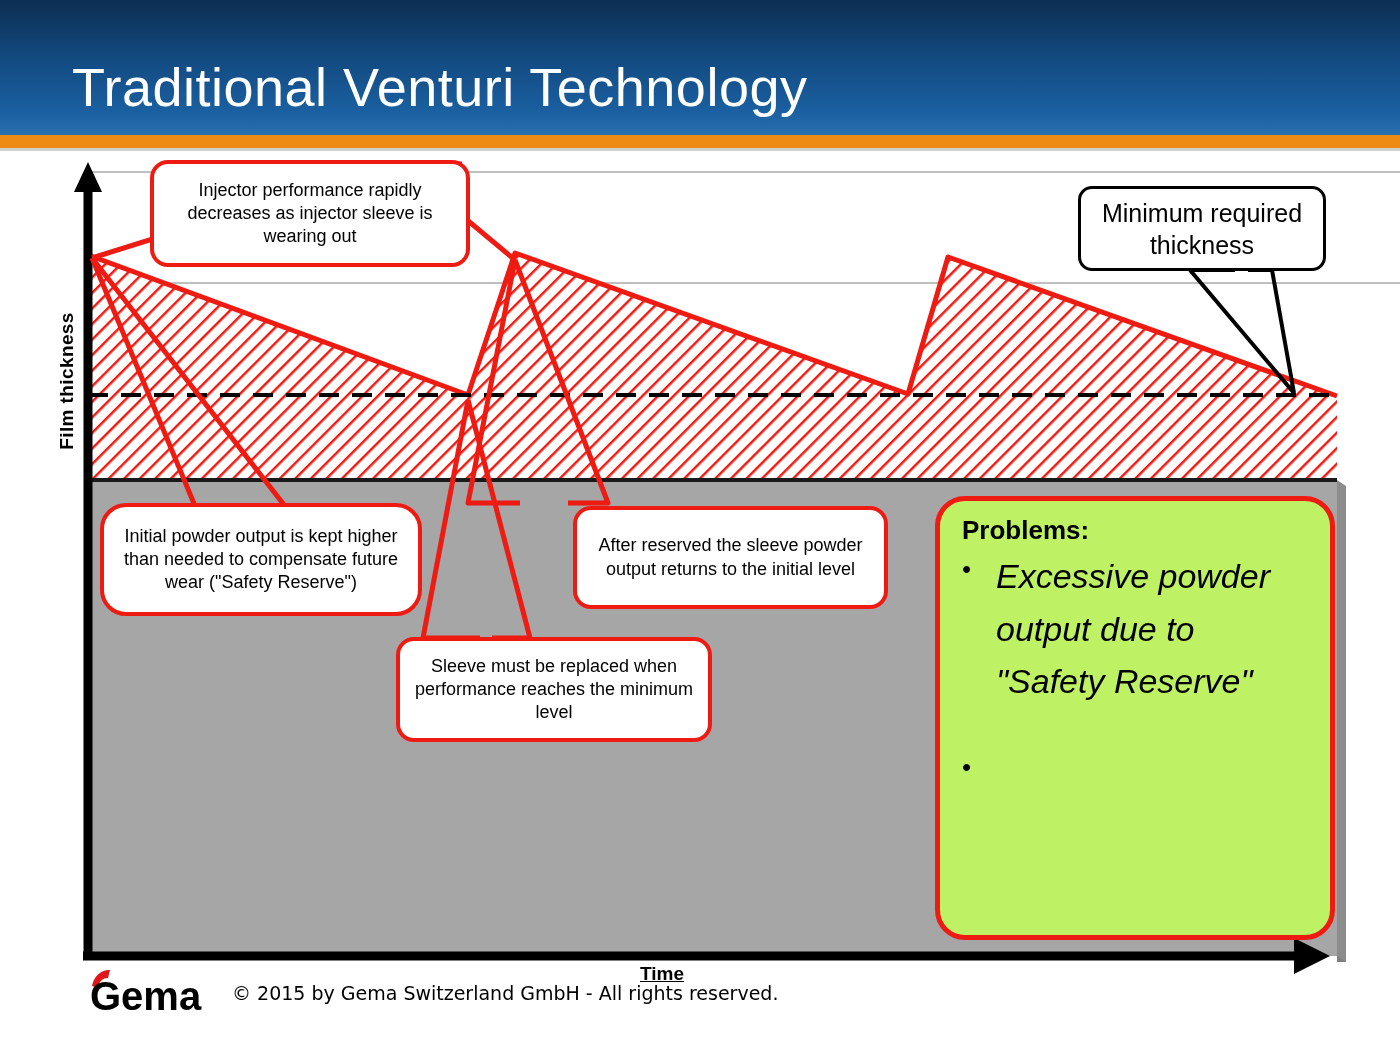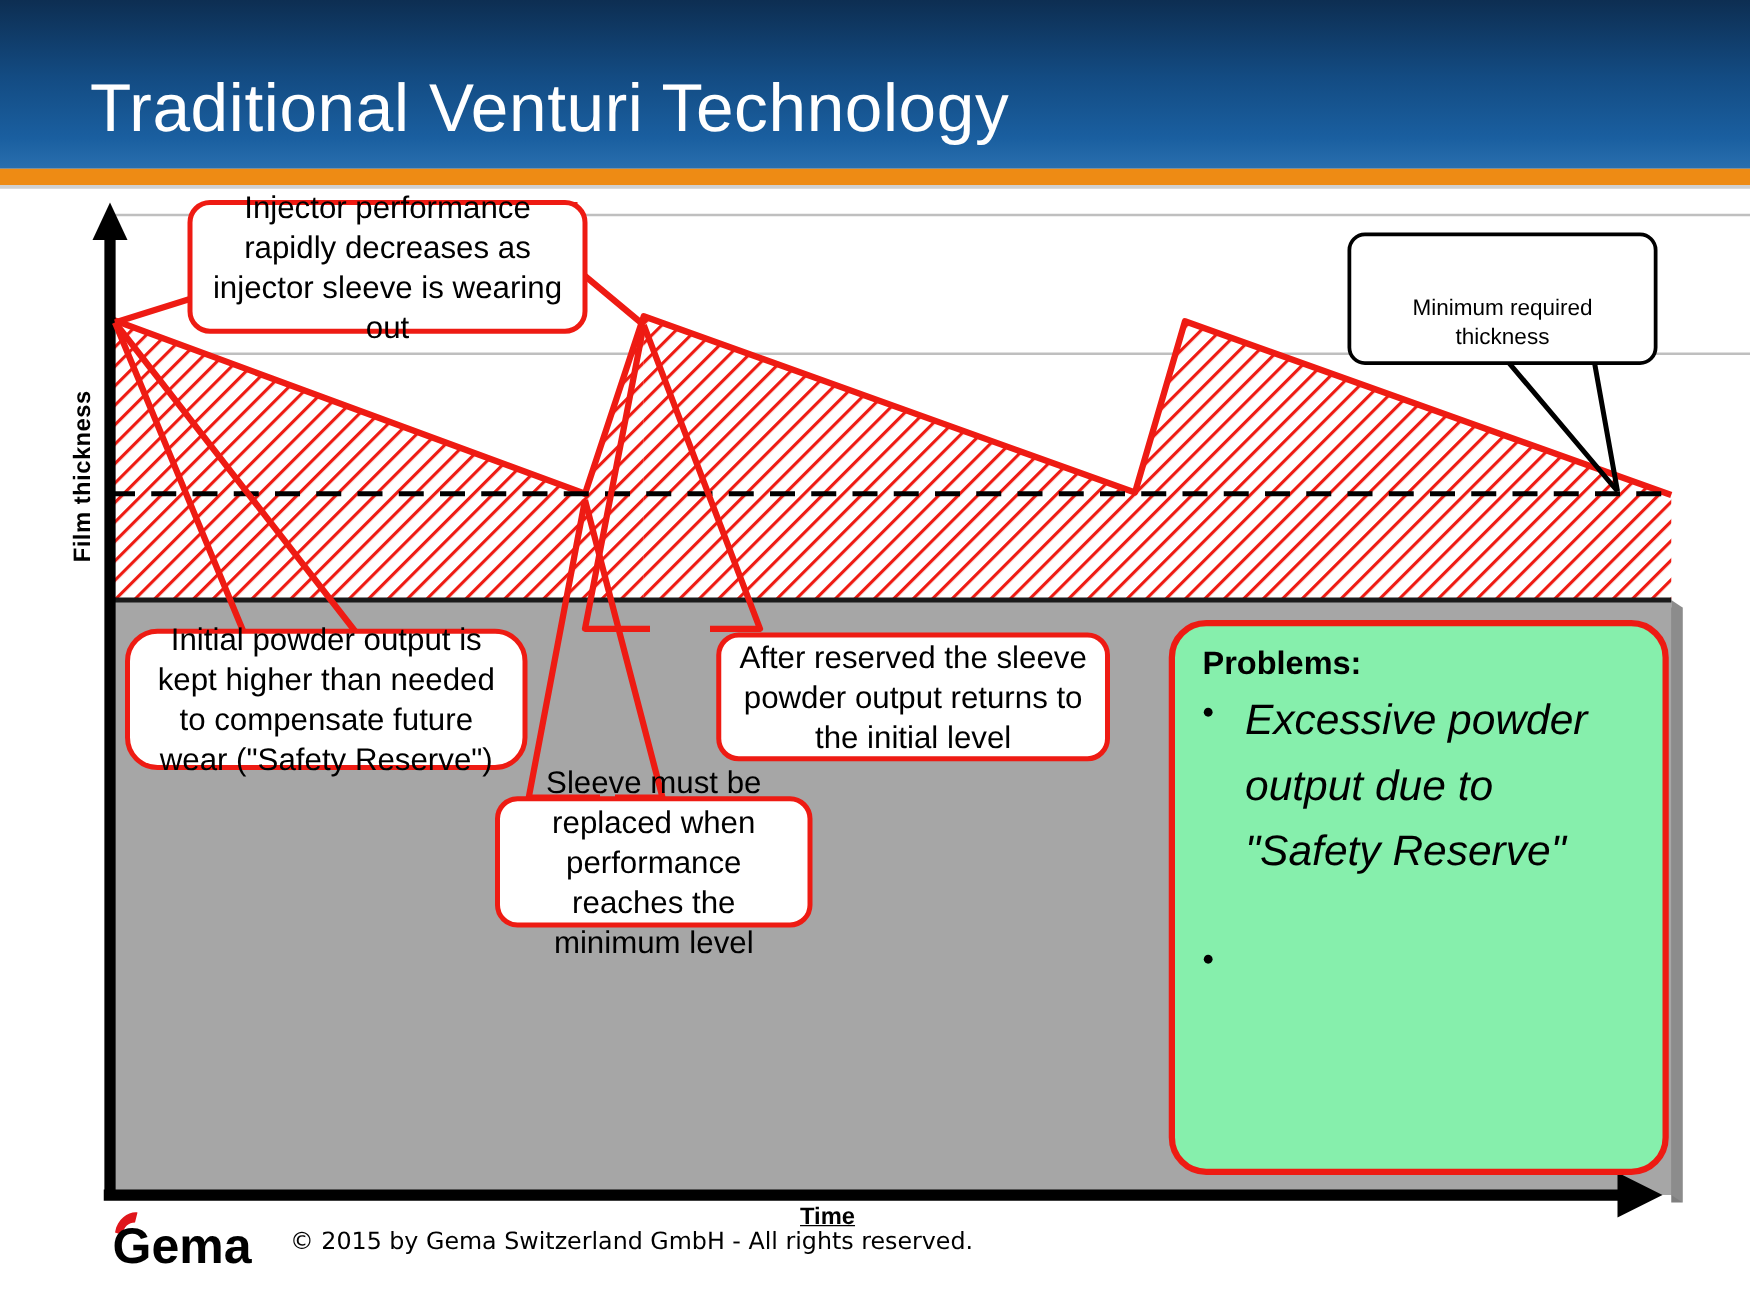--- a/index.html
+++ b/index.html
@@ -73,64 +73,64 @@
     text-decoration: underline;
   }
 
   
   .callout {
     position: absolute;
     background: #ffffff;
     border: 4px solid #ee1b13;
     border-radius: 18px;
     text-align: center;
-    font-size: 25px;
+    font-size: 18px;
     line-height: 1.28;
     color: #000000;
     box-sizing: border-box;
     padding: 8px 12px;
     z-index: 30;
   }
   .callout.black-border {
     border: 3px solid #000000;
     border-radius: 14px;
   }
   #callout-injector {
     left: 150px; top: 160px;
     width: 320px; height: 107px;
     display: flex; align-items: center; justify-content: center;
   }
   #callout-minimum {
     left: 1078px; top: 186px;
-    width: 248px; height: 106px;
-    display: flex; align-items: flex-end; justify-content: center;
-    font-size: 18px;
+    width: 248px; height: 85px;
+    display: flex; align-items: center; justify-content: center;
+    font-size: 25px;
   }
   #callout-initial {
     left: 100px; top: 503px;
     width: 322px; height: 113px;
     display: flex; align-items: center; justify-content: center; border-radius: 26px;
   }
   #callout-after {
     left: 573px; top: 506px;
     width: 315px; height: 103px;
     display: flex; align-items: center; justify-content: center;
   }
   #callout-sleeve {
     left: 396px; top: 637px;
-    width: 254px; height: 105px;
+    width: 316px; height: 105px;
     display: flex; align-items: center; justify-content: center;
   }
 
   
   #problems-box {
     position: absolute;
     left: 935px; top: 496px;
     width: 400px; height: 444px;
-    background: #86efac;
+    background: #bef264;
     border: 5px solid #ee1b13;
     border-radius: 30px;
     box-sizing: border-box;
     padding: 14px 16px 10px 22px;
     z-index: 40;
   }
   #problems-title {
     font-size: 26px;
     font-weight: bold;
     color: #000000;

